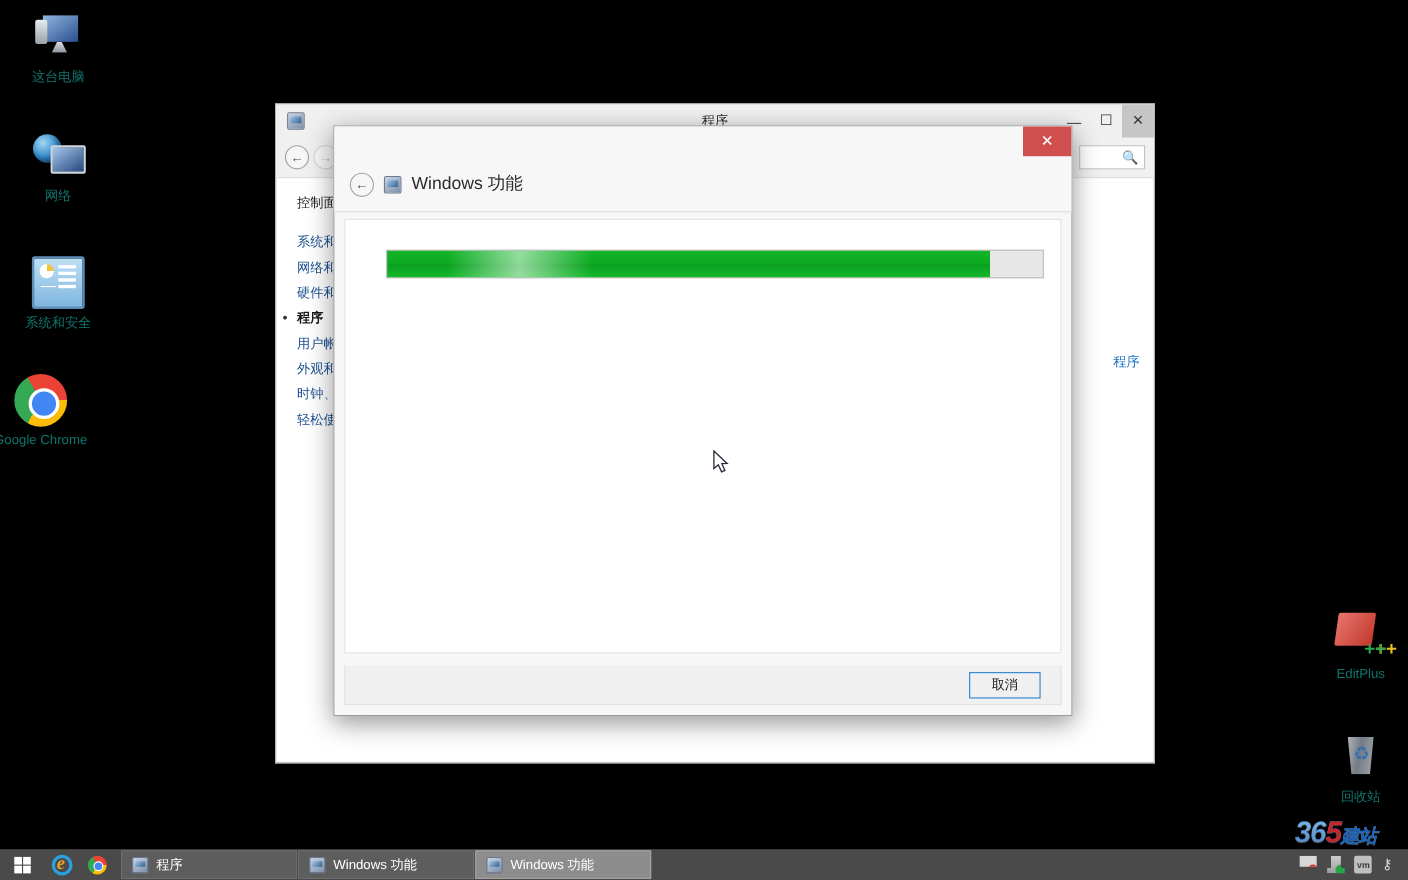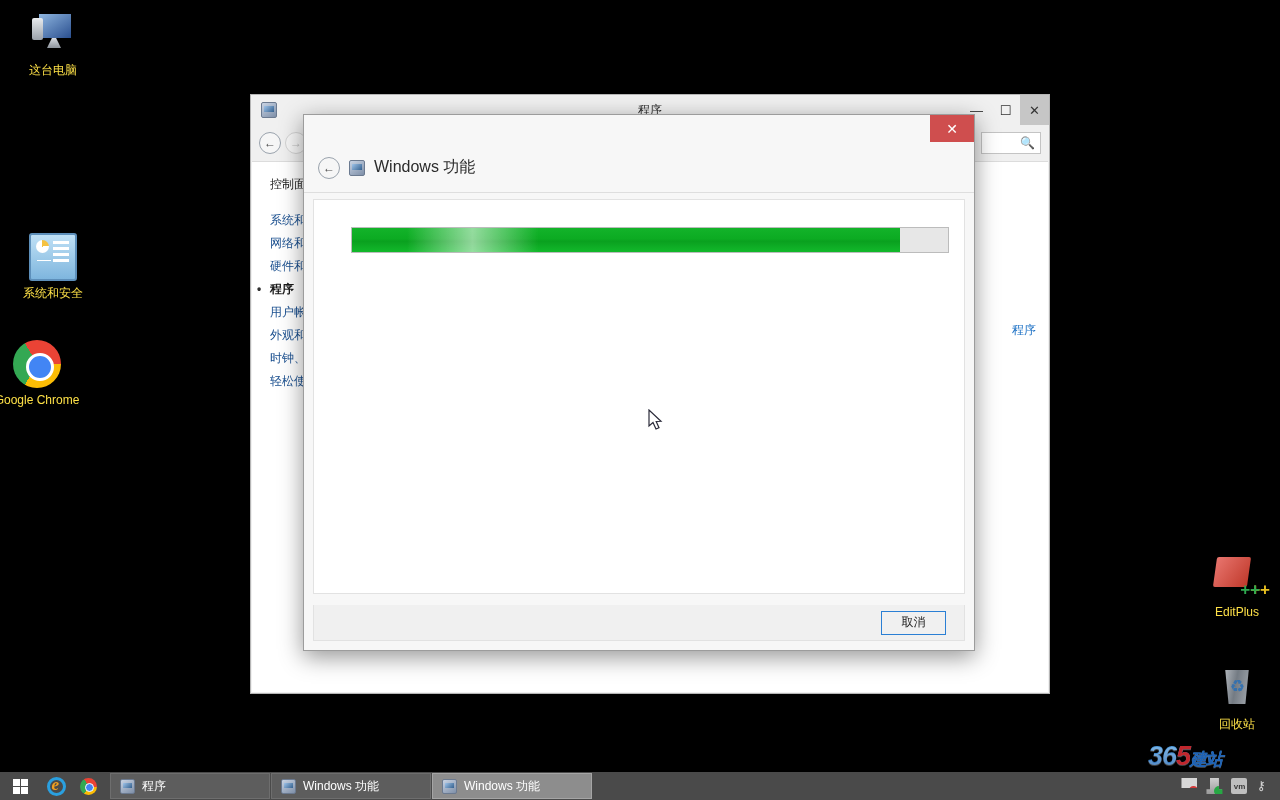--- a/index.html
+++ b/index.html
@@ -13,21 +13,21 @@
   
   #desktop { position: absolute; inset: 0; background: #000000; }
 
   .desk-icon {
     position: absolute; width: 90px;
     display: flex; flex-direction: column; align-items: center;
     text-align: center; cursor: default;
   }
   .desk-icon .glyph { width: 48px; height: 48px; position: relative; }
   .desk-icon .cap {
-    margin-top: 5px; color: #fde047; font-size: 12px; line-height: 15px;
+    margin-top: 5px; color: #0f766e; font-size: 12px; line-height: 15px;
     text-shadow: 1px 1px 2px #000; width: 90px; word-wrap: break-word;
   }
 
   
   .ic-pc { background:
       linear-gradient(145deg,#8fb6e0,#2a4f8f) no-repeat 10px 4px / 32px 24px;
     border-radius: 2px; }
   .ic-pc::after {
     content:""; position:absolute; left:18px; top:28px; width:14px; height:10px;
     background: linear-gradient(#d9dde2,#8d949c);
@@ -111,21 +111,21 @@
     opacity:.92;
   }
   .ic-bin::after {
     content:"\267B"; position:absolute; left:17px; top:12px;
     color:#2a6fb5; font-size:17px; opacity:.85;
   }
 
   
   #watermark {
     position: absolute; left: 1148px; top: 742px; width: 132px; height: 52px;
-    pointer-events: none; 
+    pointer-events: none; text-align:center;
   }
   #watermark .wm-top {
     font-size: 27px; font-weight: bold; font-style: italic;
     line-height: 28px; letter-spacing: -1px;
     background: linear-gradient(#5aa8e8,#0d4f9e);
     -webkit-background-clip: text; background-clip: text; color: transparent;
     text-shadow: 0 1px 0 rgba(255,255,255,.25);
   }
   #watermark .wm-top .red { color:#c0272d; -webkit-text-fill-color:#c0272d; }
   #watermark .wm-top .cn { font-size:17px; color:#1d62b5; -webkit-text-fill-color:#1d62b5; }
@@ -331,20 +331,24 @@
 </head>
 <body>
 
 <div id="desktop">
 
   <div class="desk-icon" style="left:8px;top:10px;">
     <span class="glyph ic-pc"></span>
     <span class="cap">这台电脑</span>
   </div>
 
+  <div class="desk-icon" style="left:8px;top:118px;">
+    <span class="glyph ic-net"></span>
+    <span class="cap">网络</span>
+  </div>
 
   <div class="desk-icon" style="left:8px;top:230px;">
     <span class="glyph ic-cp"></span>
     <span class="cap">系统和安全</span>
   </div>
 
   <div class="desk-icon" style="left:-8px;top:340px;">
     <span class="glyph ic-chrome"></span>
     <span class="cap">Google Chrome</span>
   </div>

